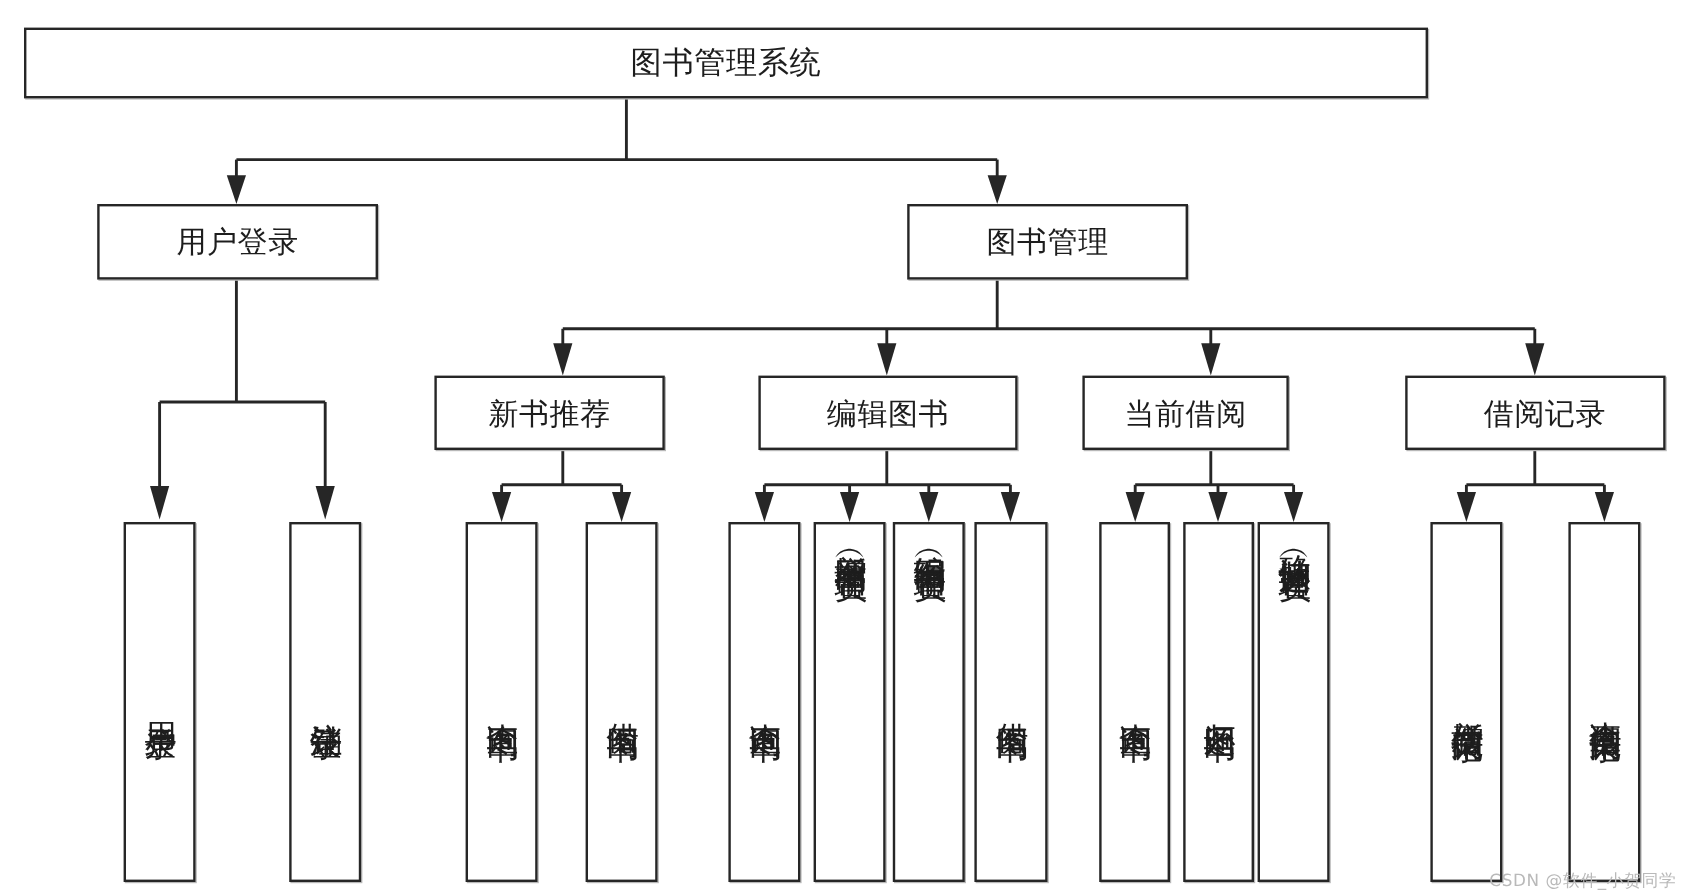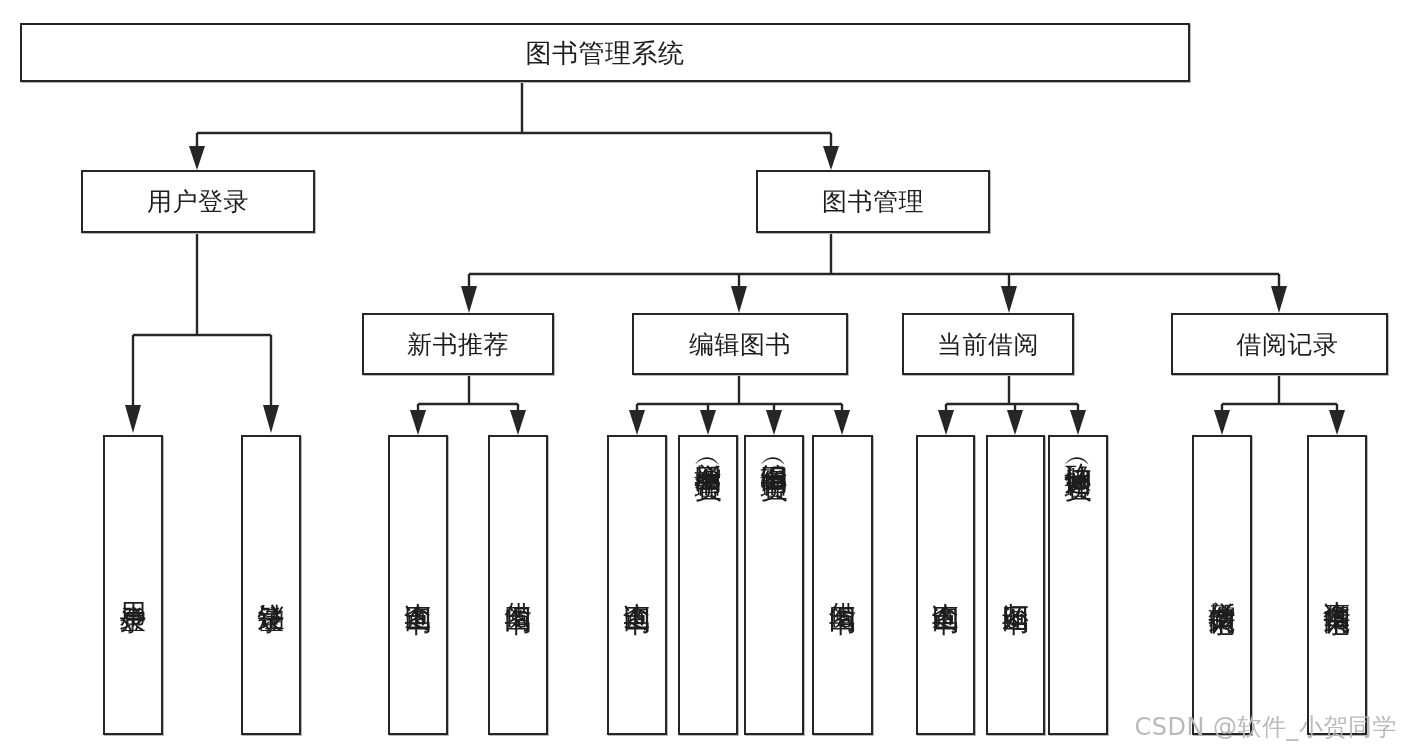--- a/index.html
+++ b/index.html
@@ -66,21 +66,21 @@
     stroke:#262626;
     stroke-width:2.4;
     fill:none;
   }
   #wires polygon{fill:#262626;}
   
   #watermark{
     position:absolute;
     right:8px;
     bottom:4px;
-    font-size:24px;
+    font-size:14px;
     color:#b9b9b9;
     letter-spacing:0.5px;
     white-space:nowrap;
     user-select:none;
   }
 </style>
 </head>
 <body>
 
 <div id="canvas">

